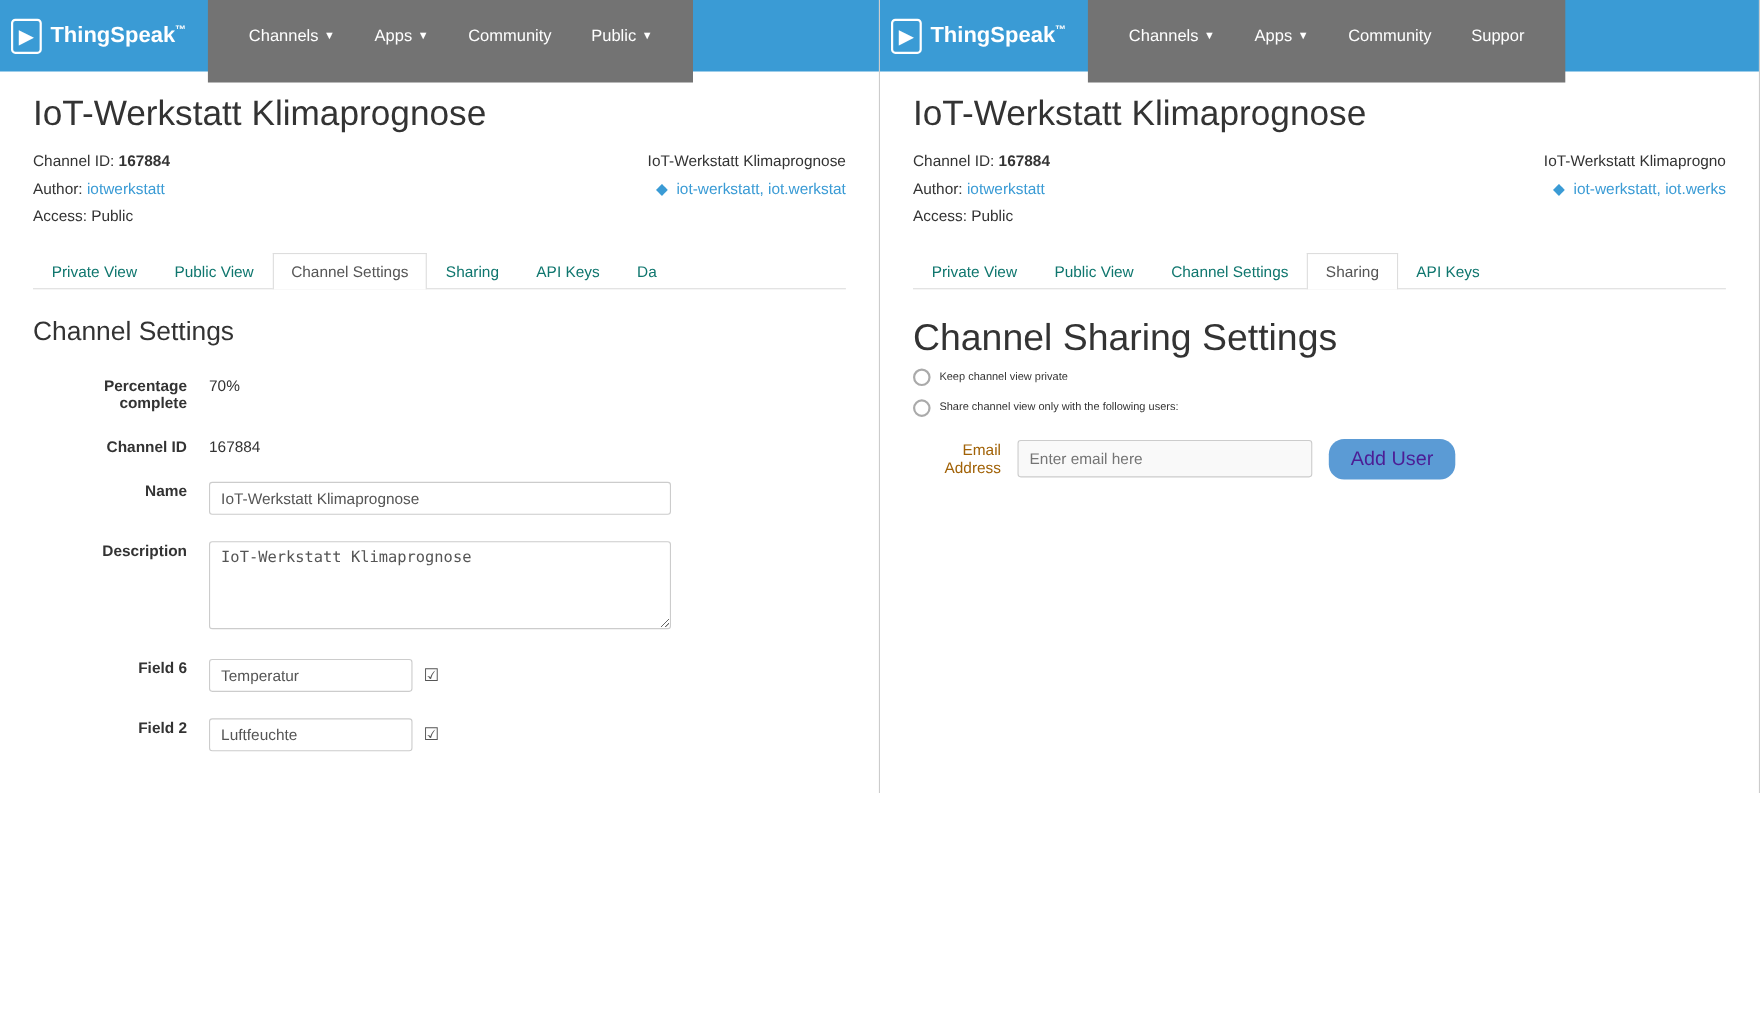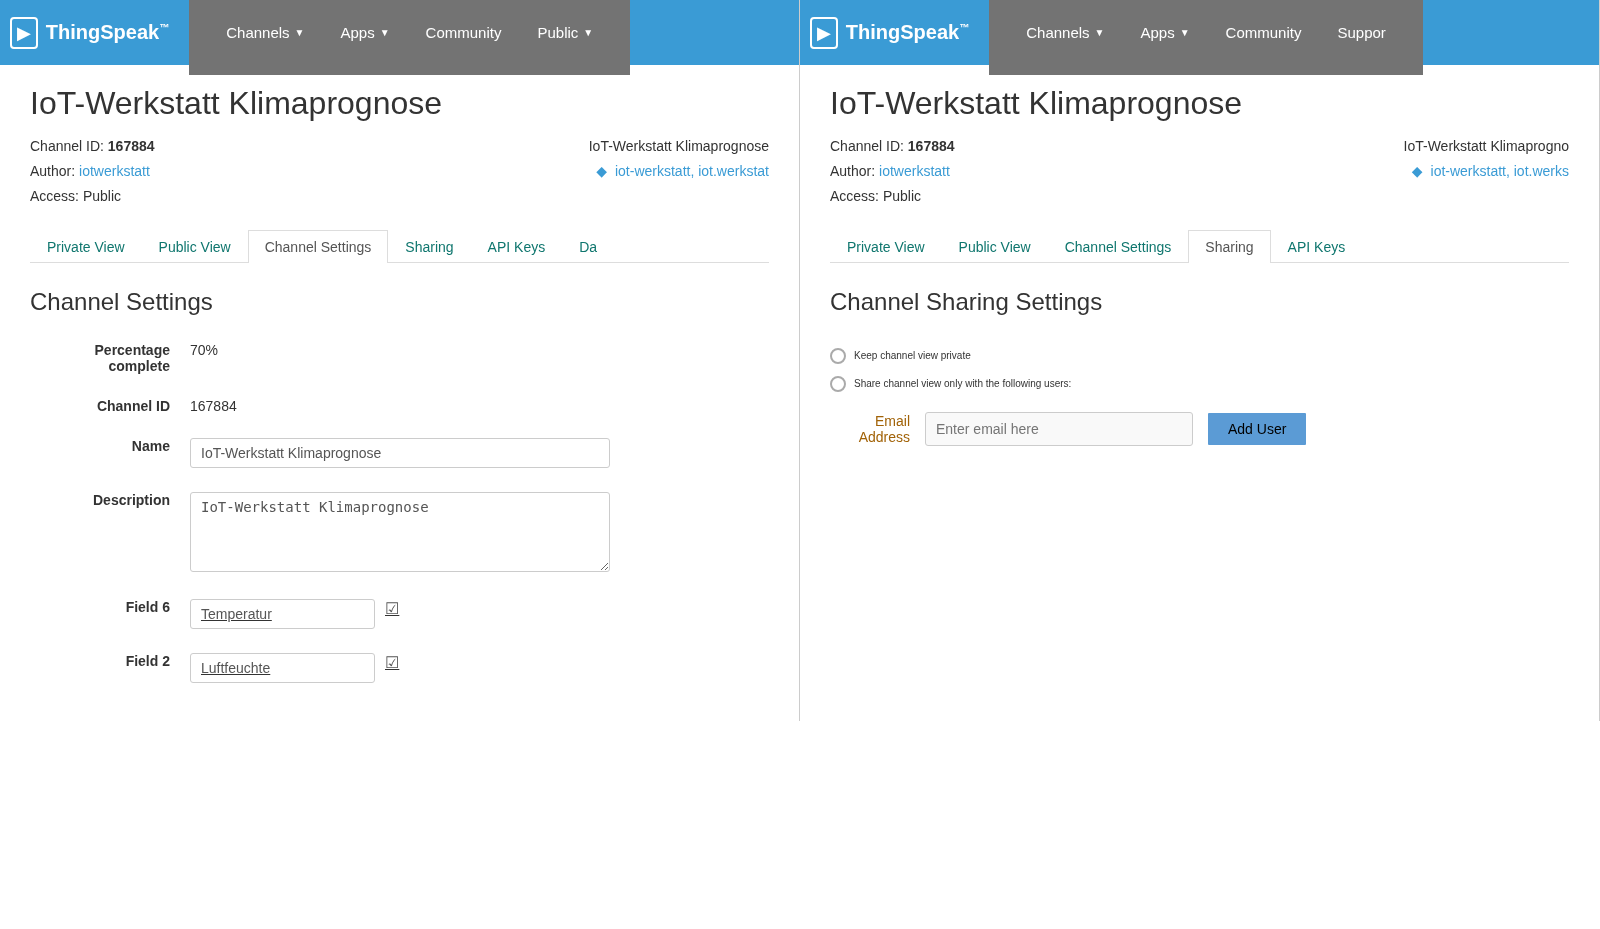--- a/index.html
+++ b/index.html
@@ -150,41 +150,41 @@
       height: 80px;
       padding: 6px 10px;
       border: 1px solid #ccc;
       border-radius: 3px;
       font-size: 14px;
       color: #555;
       resize: vertical;
     }
     .field-row {
       display: flex;
+      align-items: center;
       gap: 10px;
-      text-decoration: underline;
     }
     .field-input {
       width: 185px;
       padding: 6px 10px;
       border: 1px solid #ccc;
       border-radius: 3px;
       font-size: 14px;
       color: #555;
     }
     .checkbox-icon {
       font-size: 16px;
       color: #555;
     }
 
     
     .sharing-title {
-      font-size: 24px;
+      font-size: 34px;
       font-weight: normal;
-      margin-bottom: 32px;
+      margin-bottom: 8px;
       margin-top: 5px;
     }
     .radio-group {
       margin-bottom: 20px;
     }
     .radio-item {
       display: flex;
       align-items: center;
       margin-bottom: 12px;
       gap: 8px;
@@ -223,25 +223,25 @@
       width: 268px;
       padding: 8px 10px;
       border: 1px solid #ccc;
       border-radius: 3px;
       font-size: 14px;
       color: #aaa;
       background: #f9f9f9;
     }
     .add-user-btn {
       background: #5b9bd5;
-      color: #000000;
+      color: #4c1d95;
       border: none;
       padding: 8px 20px;
-      border-radius: 1px;
-      font-size: 14px;
+      border-radius: 14px;
+      font-size: 18px;
       cursor: pointer;
     }
   </style>
 </head>
 <body>
 
 <div class="panel">
 
   <div class="navbar">
     <div class="navbar-brand">

